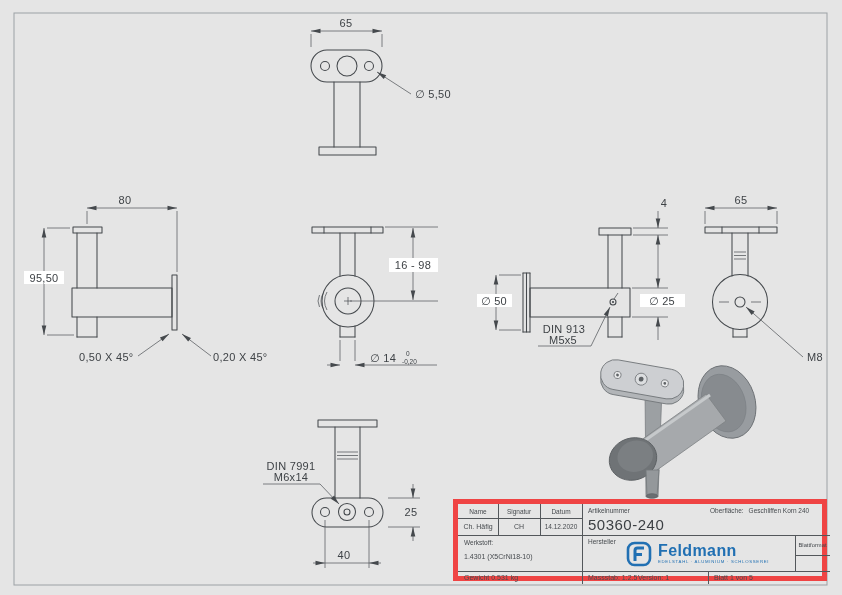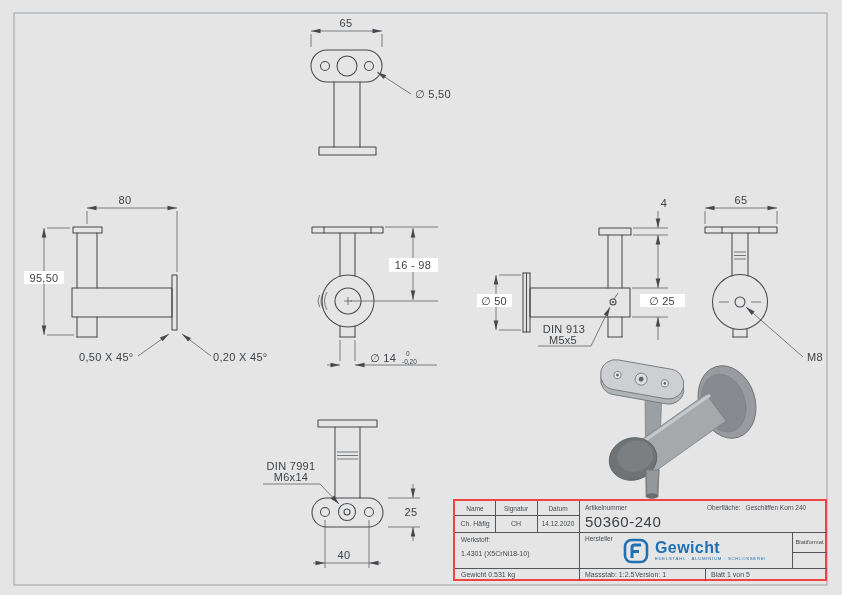--- a/index.html
+++ b/index.html
@@ -7,21 +7,21 @@
           font-family:"Liberation Sans","DejaVu Sans",sans-serif;}
   svg text{font-family:"Liberation Sans","DejaVu Sans",sans-serif;}
   .o{fill:none;stroke:#45494d;stroke-width:1.05;stroke-linejoin:round;stroke-linecap:round;}
   .d{stroke:#55595d;stroke-width:.75;fill:none;}
   .h{stroke:#45494d;stroke-width:.7;fill:none;}
   .t{font-size:11px;fill:#3e4246;letter-spacing:.3px;}
   .ts{font-size:6.5px;fill:#3e4246;}
   .bg{fill:#ffffff;}
   
   .tb{position:absolute;left:453px;top:499px;width:374px;height:82px;
-      border:2px solid #ef4444;box-sizing:border-box;color:#464a4e;}
+      border:5px solid #ef4444;box-sizing:border-box;color:#464a4e;}
   .ln{position:absolute;background:#53575b;}
   .c{position:absolute;display:flex;align-items:center;justify-content:center;
      font-size:7px;white-space:nowrap;}
   .cl{justify-content:flex-start;}
   .lbl{font-size:6.5px;}
   .art{font-size:15px;letter-spacing:.5px;color:#3b3f43;}
   .logo-wrap{position:absolute;display:flex;align-items:center;gap:6px;}
   .logo-txt{display:flex;flex-direction:column;line-height:1;}
   .logo-name{font-size:16px;font-weight:600;color:#2170b3;letter-spacing:.4px;}
   .logo-tag{font-size:4.3px;color:#2170b3;letter-spacing:.7px;margin-top:1px;}
@@ -269,21 +269,21 @@
   <div class="c cl" style="left:6px;top:48px;width:115px;height:9px;">1.4301 (X5CrNi18-10)</div>
   <div class="c cl lbl" style="left:130px;top:33px;width:80px;height:8px;">Hersteller</div>
 
   <div class="logo-wrap" style="left:168px;top:37px;">
     <svg width="26" height="26" viewBox="0 0 26 26">
       <rect x="2" y="2" width="22" height="22" rx="6.5" fill="none" stroke="#2170b3" stroke-width="2.6"></rect>
       <path d="M9,20 V9.5 a2.5,2.5 0 0 1 2.5,-2.5 H18" fill="none" stroke="#2170b3" stroke-width="3"></path>
       <path d="M9,13.5 H16" fill="none" stroke="#2170b3" stroke-width="3"></path>
     </svg>
     <div class="logo-txt">
-      <span class="logo-name">Gewicht</span>
+      <span class="logo-name">Feldmann</span>
       <span class="logo-tag">EDELSTAHL · ALUMINIUM · SCHLOSSEREI</span>
     </div>
   </div>
 
   <div class="c bf" style="left:337px;top:31px;width:35px;height:20px;">Blattformat</div>
   <div class="c a4" style="left:337px;top:51px;width:35px;height:16px;">A4</div>
 
   <div class="c cl" style="left:6px;top:67px;width:115px;height:13px;">Gewicht 0.531 kg</div>
   <div class="c cl" style="left:130px;top:67px;width:60px;height:13px;">Massstab: 1:2.5</div>
   <div class="c cl" style="left:180px;top:67px;width:60px;height:13px;">Version: 1</div>

